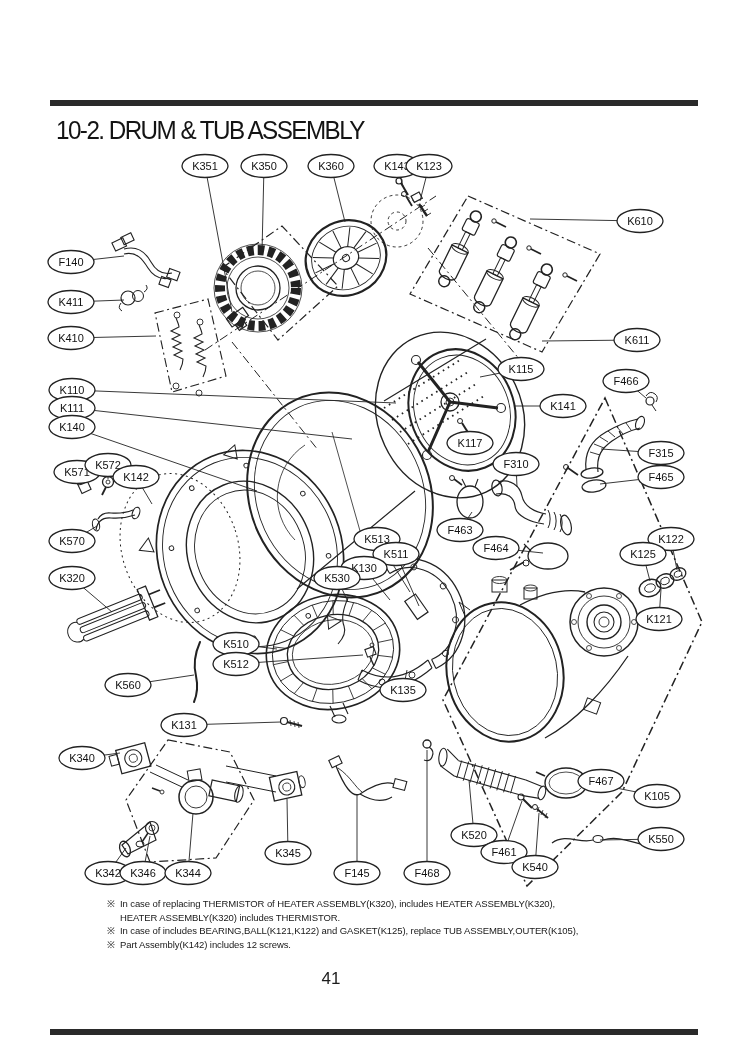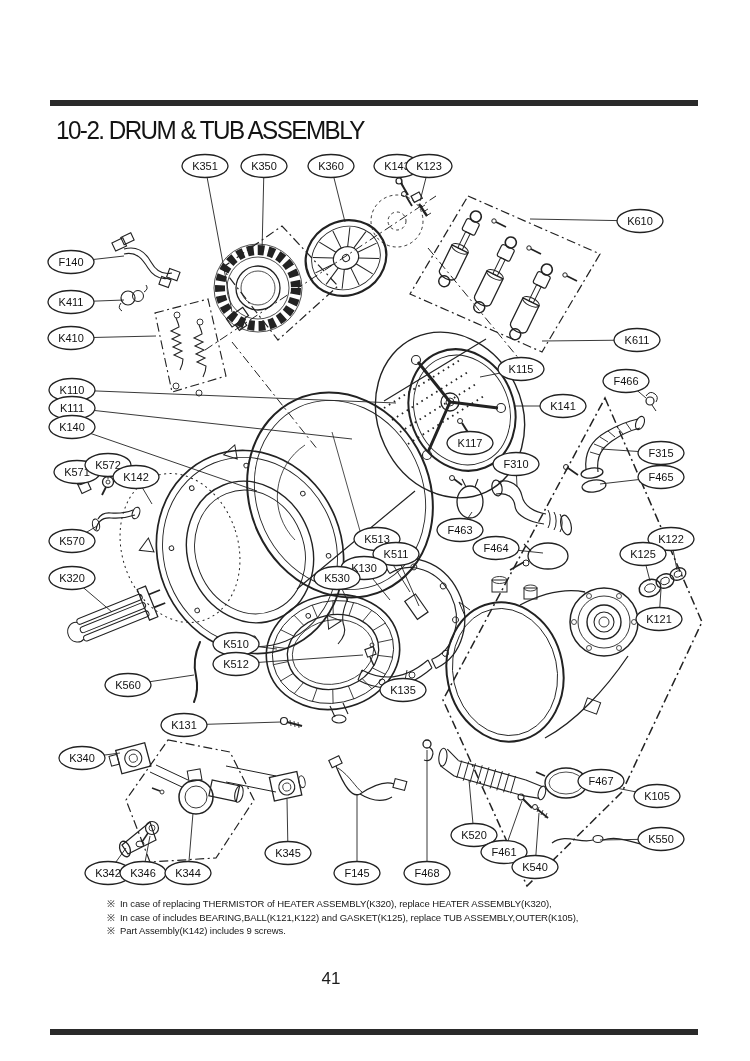--- a/index.html
+++ b/index.html
@@ -682,31 +682,32 @@
         <ellipse cx="427" cy="873" rx="23" ry="11.5" fill="#fff" stroke="#222222" stroke-width="1.3"></ellipse>
         <text x="427" y="876.8" text-anchor="middle">F468</text>
       </g>
     </g>
 </svg>
 
 <div class="footnotes">
   <div class="fn">
     <span class="fn-marker">※</span>
     <span class="fn-lines">
-      <div>In case of replacing THERMISTOR of HEATER ASSEMBLY(K320), replace HEATER ASSEMBLY(K320),</div>
+      <div>In case of replacing THERMISTOR of HEATER ASSEMBLY(K320), includes HEATER ASSEMBLY(K320),</div>
+      <div>HEATER ASSEMBLY(K320) includes THERMISTOR.</div>
     </span>
   </div>
   <div class="fn">
     <span class="fn-marker">※</span>
     <span class="fn-lines">
       <div>In case of includes BEARING,BALL(K121,K122) and GASKET(K125), replace TUB ASSEMBLY,OUTER(K105),</div>
     </span>
   </div>
   <div class="fn">
     <span class="fn-marker">※</span>
     <span class="fn-lines">
-      <div>Part Assembly(K142) includes 9 screws.</div>
+      <div>Part Assembly(K142) includes 12 screws.</div>
     </span>
   </div>
 </div>
 
 <div class="pageno">41</div>
 <div class="rule rule-bottom"></div>
 
 </body></html>

